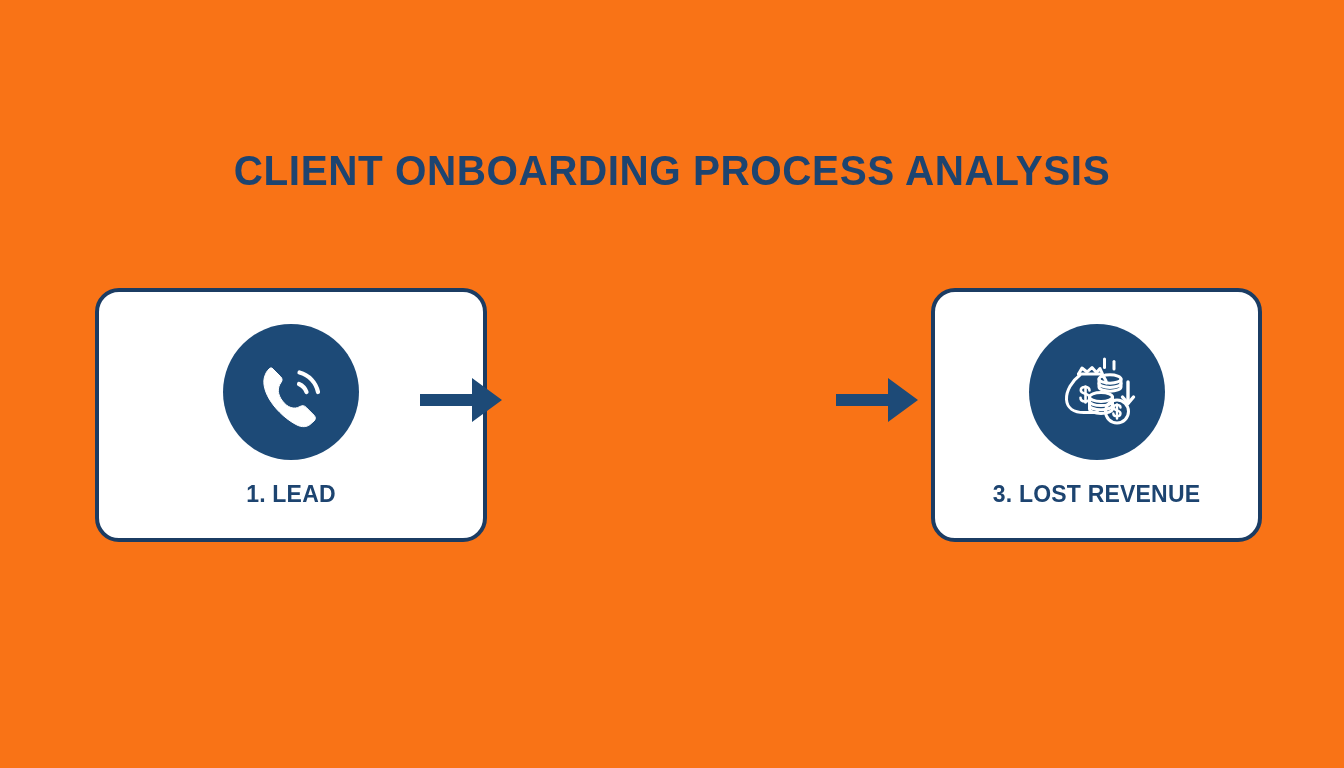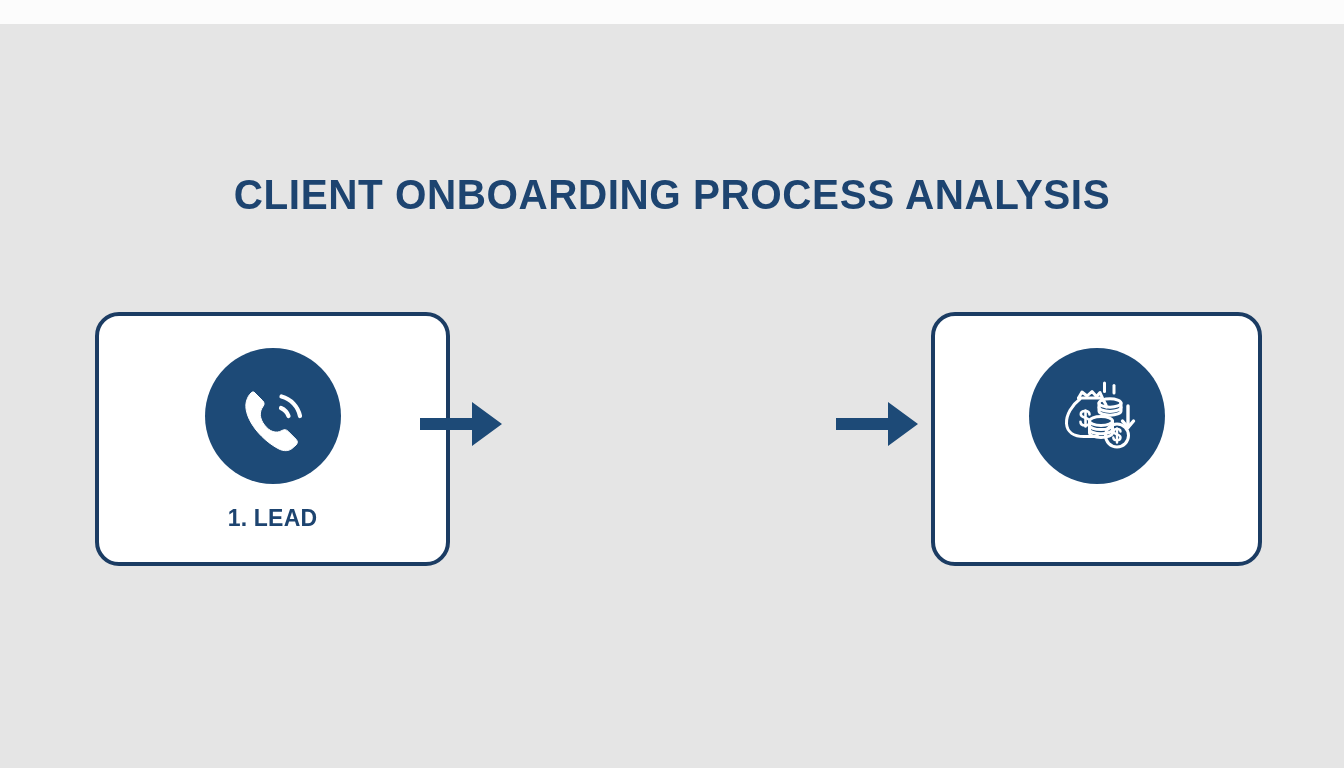--- a/index.html
+++ b/index.html
@@ -11,22 +11,21 @@
     height: 768px;
     background: #fcfcfc;
     font-family: "Liberation Sans", sans-serif;
     overflow: hidden;
     position: relative;
   }
 
   .slide {
     position: absolute;
     inset: 0;
-    background: #e5e5e5;
-    margin-top: 24px;
+    background: #f97316;
   }
 
   
   .title {
     position: absolute;
     top: 146px;
     left: 0;
     width: 1344px;
     text-align: center;
     font-size: 43px;
@@ -52,21 +51,21 @@
     top: 0;
     height: 254px;
     box-sizing: border-box;
     border: 4px solid #1b3c63;
     border-radius: 24px;
     background: #ffffff;
     display: flex;
     flex-direction: column;
     align-items: center;
   }
-  .card-1 { left: 95px;  width: 355px; }
+  .card-1 { left: 95px;  width: 392px; }
   .card-2 { left: 516px; width: 331px; }
   .card-3 { left: 931px; width: 331px; }
 
   .icon-circle {
     width: 136px;
     height: 136px;
     border-radius: 50%;
     background: #1d4a77;
     margin-top: 32px;
     display: flex;
@@ -173,16 +172,17 @@
                      C60.8 67.1 59.3 66.1 59.3 64.4" stroke-width="2.4"></path>
 
             <path d="M74 33 L74 54" stroke-width="3.4"></path>
             <path d="M68.5 48 L74 54.5 L79.5 48" stroke-width="3.4"></path>
 
             <path d="M50.5 10 L50.5 18.5" stroke-width="3"></path>
             <path d="M60 12.5 L60 20" stroke-width="3"></path>
           </g>
         </svg>
       </div>
+      <div class="card-label">3. LOST REVENUE</div>
     </div>
 
   </div>
 </div>
 
 </body></html>

